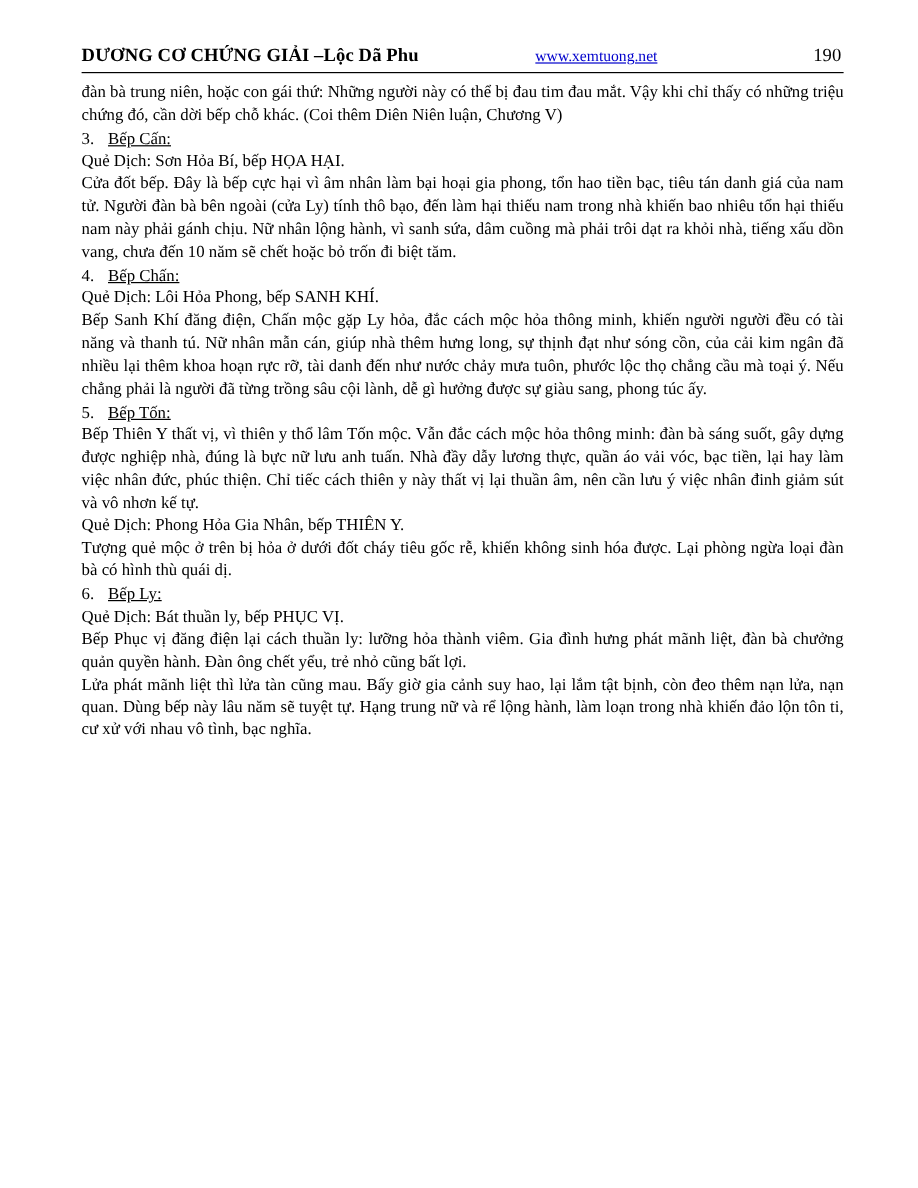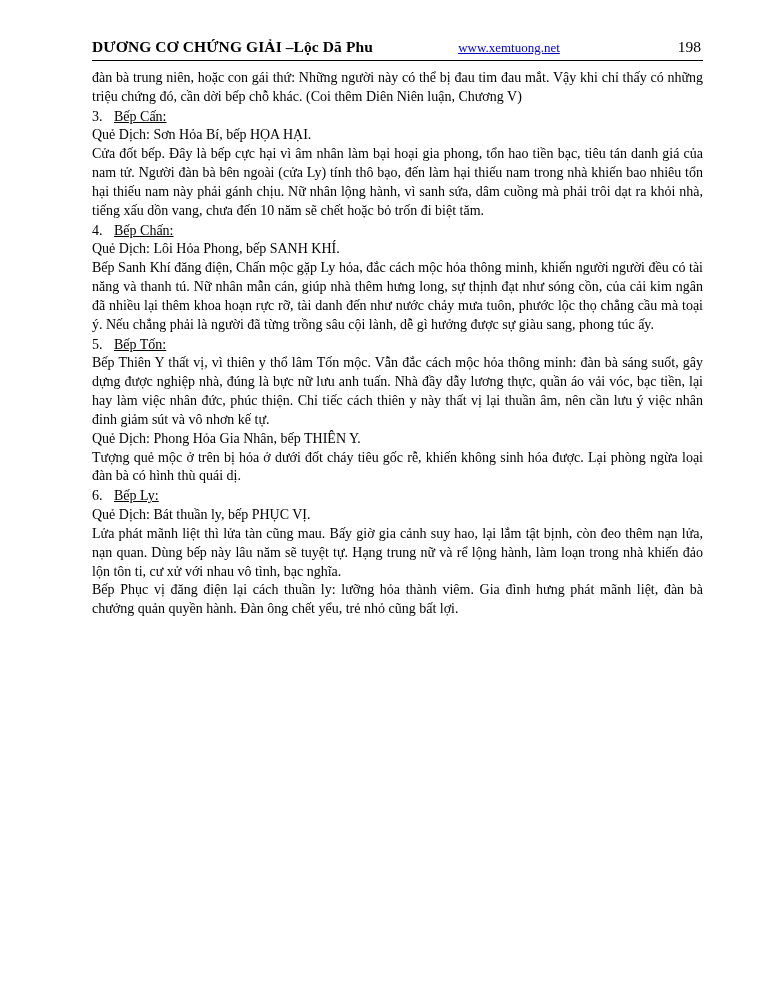--- a/index.html
+++ b/index.html
@@ -13,21 +13,21 @@
     font-family: "Liberation Serif", "DejaVu Serif", serif;
     color: #000000;
     position: relative;
     overflow: hidden;
   }
   .page {
     position: relative;
     width: 765px;
     height: 822px;
     box-sizing: border-box;
-    padding: 38px 62px 0 92px;
+    padding: 38px 62px 0 68px;
   }
   
   .header {
     display: flex;
     align-items: baseline;
     justify-content: space-between;
     font-size: 15.5px;
     padding: 0 2px 0 0;
     margin-bottom: 4px;
   }
@@ -79,21 +79,21 @@
   }
 </style>
 </head>
 <body>
 
 <div class="page">
 
   <div class="header">
     <span class="header-title">DƯƠNG CƠ CHỨNG GIẢI –Lộc Dã Phu</span>
     <span class="header-url">www.xemtuong.net</span>
-    <span class="header-page">198</span>
+    <span class="header-page">190</span>
   </div>
   <hr class="rule">
 
   <div class="content">
 
     <p class="para">đàn bà trung niên, hoặc con gái thứ: Những người này có thể bị đau tim đau mắt. Vậy khi chỉ thấy có những triệu chứng đó, cần dời bếp chỗ khác. (Coi thêm Diên Niên luận, Chương V)</p>
 
     <p class="heading-line">
       <span class="heading-num">3.</span><span class="heading-label">Bếp Cấn:</span>
     </p>
@@ -110,18 +110,18 @@
       <span class="heading-num">5.</span><span class="heading-label">Bếp Tốn:</span>
     </p>
     <p class="para">Bếp Thiên Y thất vị, vì thiên y thổ lâm Tốn mộc. Vẫn đắc cách mộc hỏa thông minh: đàn bà sáng suốt, gây dựng được nghiệp nhà, đúng là bực nữ lưu anh tuấn. Nhà đầy dẫy lương thực, quần áo vải vóc, bạc tiền, lại hay làm việc nhân đức, phúc thiện. Chỉ tiếc cách thiên y này thất vị lại thuần âm, nên cần lưu ý việc nhân đinh giảm sút và vô nhơn kế tự.</p>
     <p class="para">Quẻ Dịch: Phong Hỏa Gia Nhân, bếp THIÊN Y.</p>
     <p class="para">Tượng quẻ mộc ở trên bị hỏa ở dưới đốt cháy tiêu gốc rễ, khiến không sinh hóa được. Lại phòng ngừa loại đàn bà có hình thù quái dị.</p>
 
     <p class="heading-line">
       <span class="heading-num">6.</span><span class="heading-label">Bếp Ly:</span>
     </p>
     <p class="para">Quẻ Dịch: Bát thuần ly, bếp PHỤC VỊ.</p>
+    <p class="para">Bếp Phục vị đăng điện lại cách thuần ly: lưỡng hỏa thành viêm. Gia đình hưng phát mãnh liệt, đàn bà chưởng quản quyền hành. Đàn ông chết yểu, trẻ nhỏ cũng bất lợi.</p>
     <p class="para">Lửa phát mãnh liệt thì lửa tàn cũng mau. Bấy giờ gia cảnh suy hao, lại lắm tật bịnh, còn đeo thêm nạn lửa, nạn quan. Dùng bếp này lâu năm sẽ tuyệt tự. Hạng trung nữ và rể lộng hành, làm loạn trong nhà khiến đảo lộn tôn ti, cư xử với nhau vô tình, bạc nghĩa.</p>
-    <p class="para">Bếp Phục vị đăng điện lại cách thuần ly: lưỡng hỏa thành viêm. Gia đình hưng phát mãnh liệt, đàn bà chưởng quản quyền hành. Đàn ông chết yểu, trẻ nhỏ cũng bất lợi.</p>
 
 
   </div>
 </div>
 
 </body></html>

